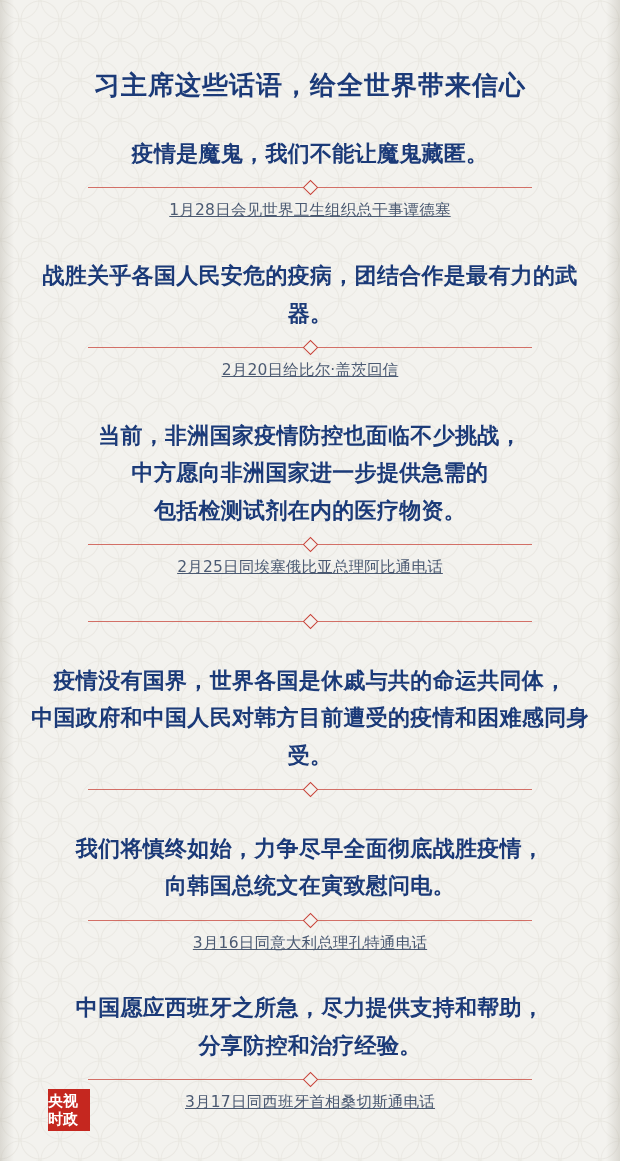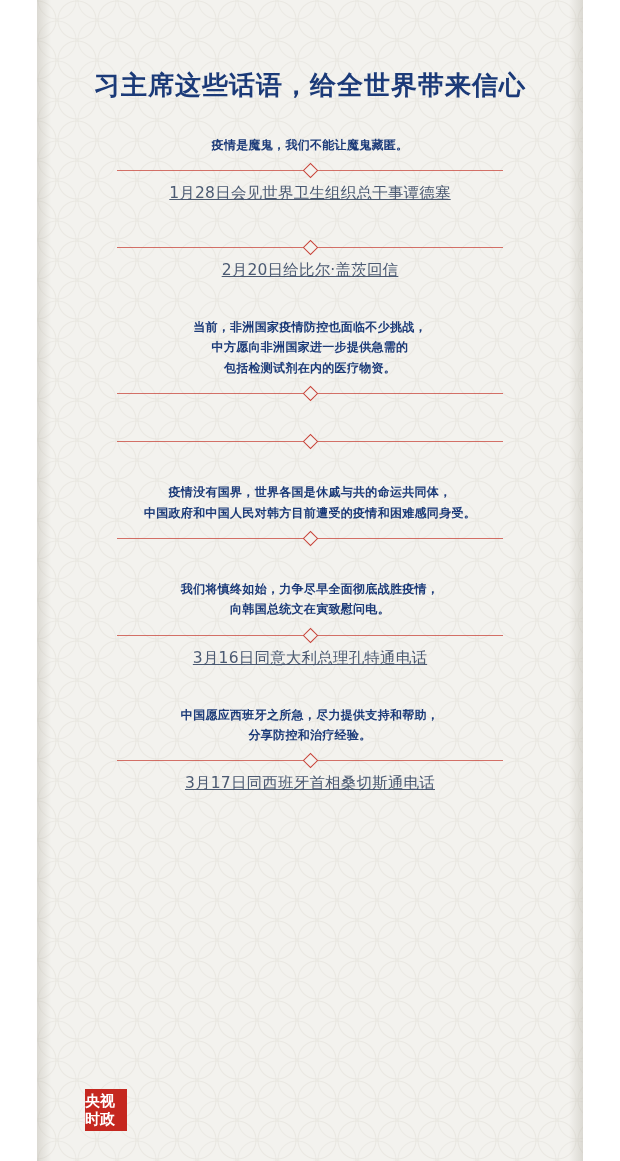--- a/index.html
+++ b/index.html
@@ -5,21 +5,21 @@
   html, body {
     margin: 0;
     padding: 0;
     background: #ffffff;
   }
   body {
     font-family: "DejaVu Sans", "Liberation Sans", sans-serif;
   }
   .poster {
     position: relative;
-    width: 546px;
+    width: 620px;
     height: 1161px;
     margin: 0 auto;
     background-color: #f3f2ee;
     background-image:
       radial-gradient(circle at 0 20px, transparent 18px, rgba(214,210,200,0.35) 19px, transparent 20px),
       radial-gradient(circle at 40px 20px, transparent 18px, rgba(214,210,200,0.35) 19px, transparent 20px),
       radial-gradient(circle at 20px 0, transparent 18px, rgba(214,210,200,0.28) 19px, transparent 20px),
       radial-gradient(circle at 20px 40px, transparent 18px, rgba(214,210,200,0.28) 19px, transparent 20px);
     background-size: 40px 40px;
     overflow: hidden;
@@ -47,21 +47,21 @@
 
   .quotes {
     padding: 26px 26px 0 26px;
   }
   .quote-block {
     margin-bottom: 34px;
     text-align: center;
   }
   .quote-text {
     color: #1b3a78;
-    font-size: 12px;
+    font-size: 22px;
     font-weight: bold;
     line-height: 1.7;
     letter-spacing: 0.3px;
     white-space: pre-line;
   }
   .divider {
     position: relative;
     height: 14px;
     margin: 8px auto 4px auto;
     width: 78%;
@@ -131,35 +131,37 @@
     <div class="quote-block">
       <div class="quote-text">疫情是魔鬼，我们不能让魔鬼藏匿。</div>
       <div class="divider">
         <div class="line"></div>
         <div class="diamond"></div>
       </div>
       <div class="quote-source">1月28日会见世界卫生组织总干事谭德塞</div>
     </div>
 
     <div class="quote-block">
+      <div class="quote-text">战胜关乎各国人民安危的疫病，团结合作是最有力的武器。</div>
       <div class="divider">
         <div class="line"></div>
         <div class="diamond"></div>
       </div>
       <div class="quote-source">2月20日给比尔·盖茨回信</div>
     </div>
 
     <div class="quote-block">
       <div class="quote-text">当前，非洲国家疫情防控也面临不少挑战，
 中方愿向非洲国家进一步提供急需的
 包括检测试剂在内的医疗物资。</div>
       <div class="divider">
         <div class="line"></div>
         <div class="diamond"></div>
       </div>
+      <div class="quote-source">2月25日同埃塞俄比亚总理阿比通电话</div>
     </div>
 
     <div class="quote-block">
       <div class="divider">
         <div class="line"></div>
         <div class="diamond"></div>
       </div>
     </div>
 
     <div class="quote-block">

